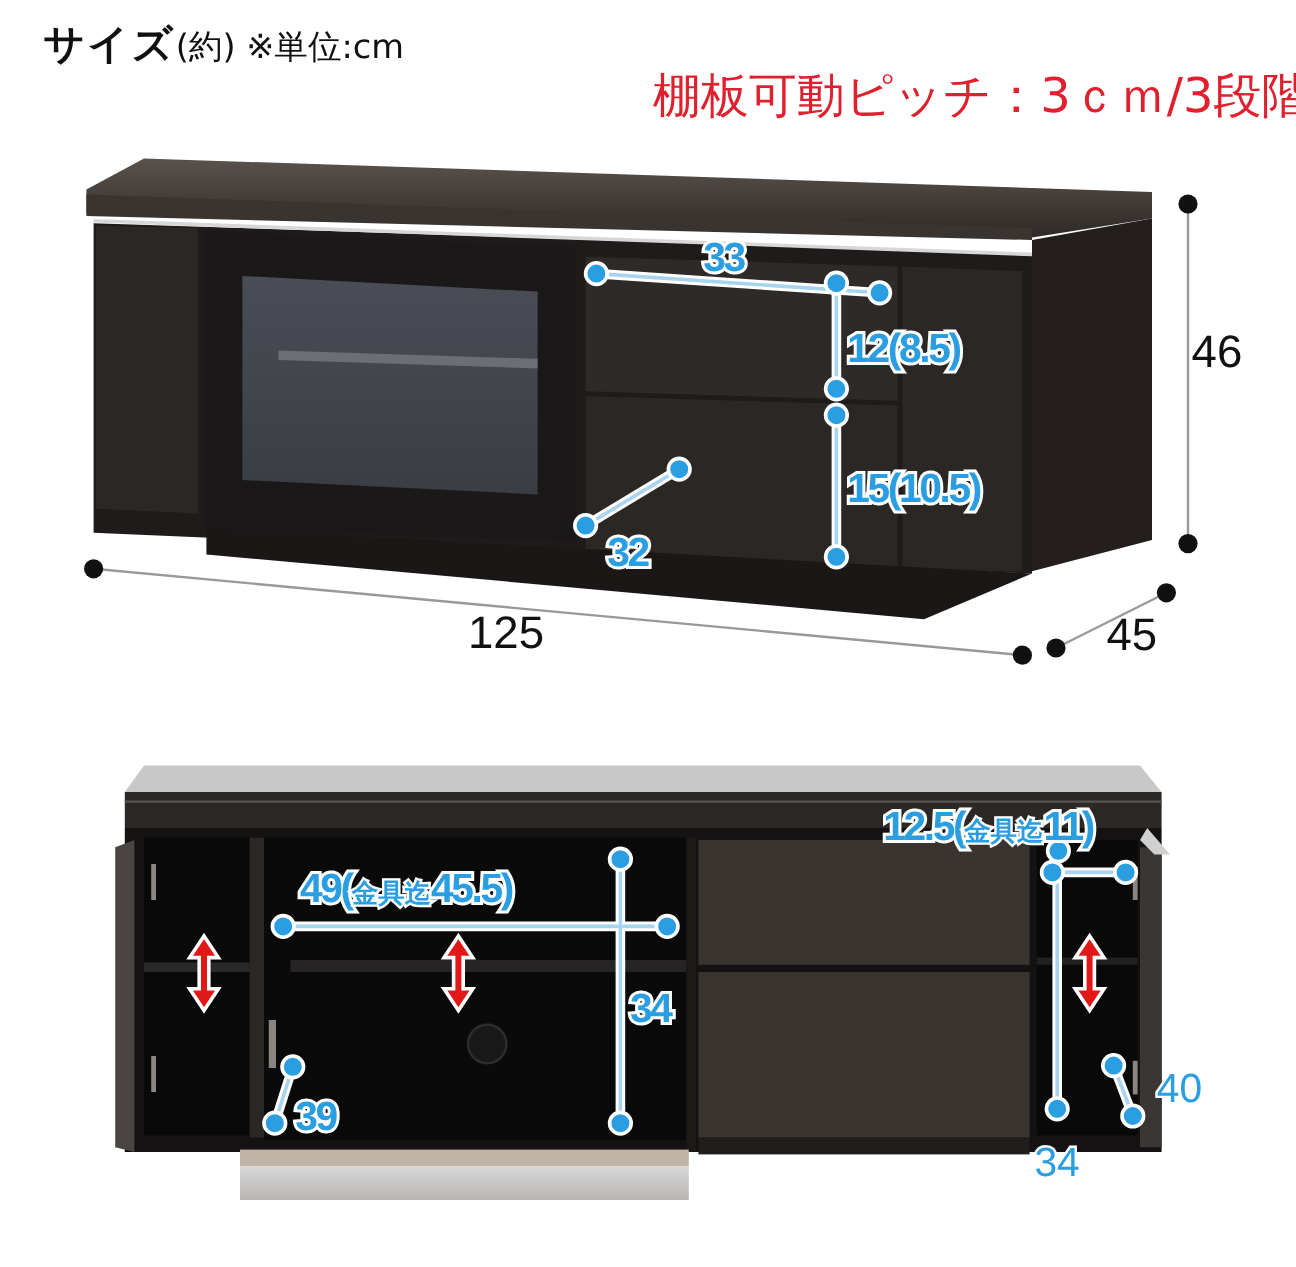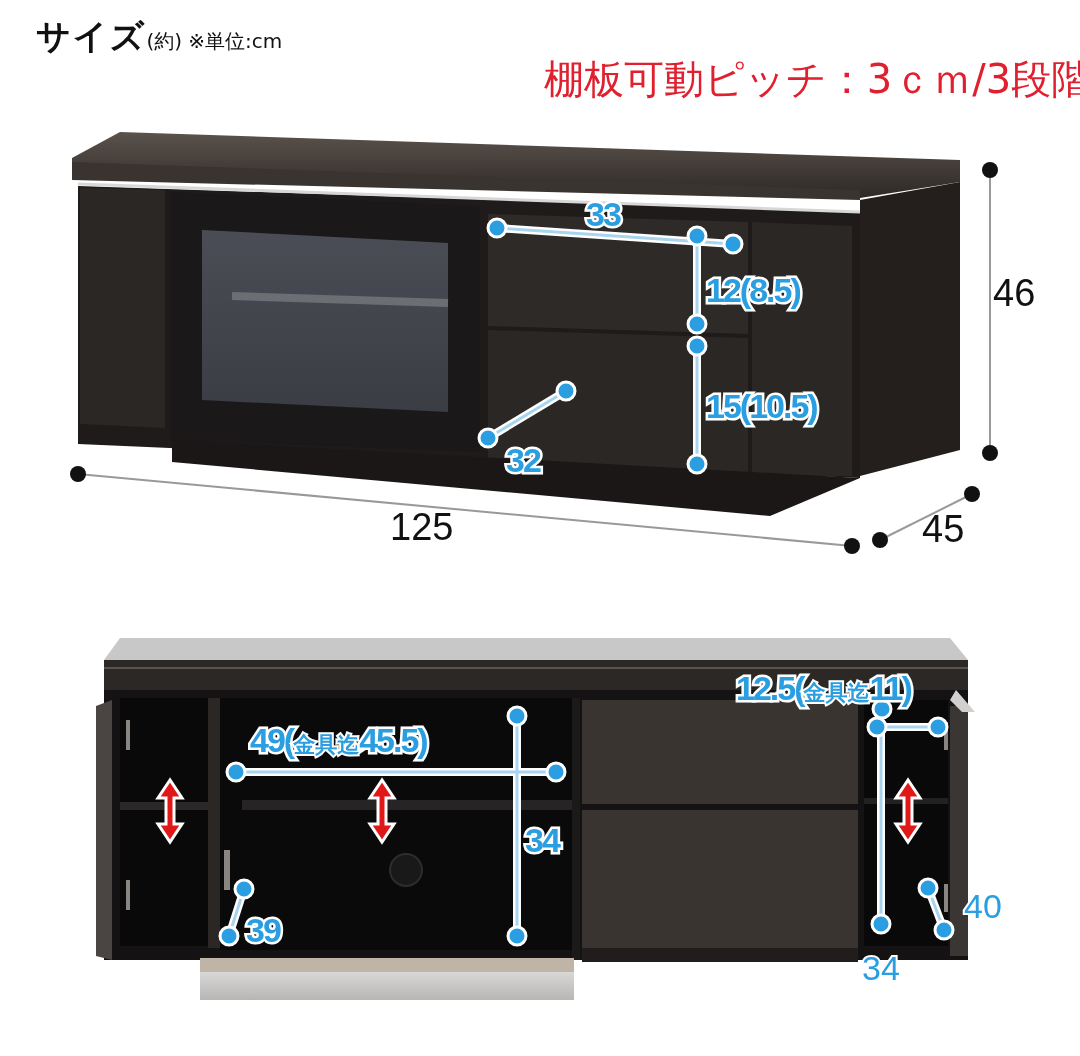--- a/index.html
+++ b/index.html
@@ -1,19 +1,19 @@
 <!DOCTYPE html>
 <html><head>
 <meta charset="utf-8">
 <style>
   html, body { margin:0; padding:0; background:#ffffff; }
   body { width:1080px; height:1056px; position:relative; overflow:hidden; font-family:"DejaVu Sans", sans-serif; }
   .title { position:absolute; left:36px; top:14px; color:#111; white-space:nowrap; }
   .title .main { font-size:34px; font-weight:bold; letter-spacing:2px; }
-  .title .sub { font-size:20px;text-align:right; }
+  .title .sub { font-size:28px;text-align:right; }
   .pitch { position:absolute; left:544px; top:52px; color:#e0202e; font-size:40px; white-space:nowrap; }
   svg { position:absolute; left:0; top:0; }
   .dim-black { font-family:"Liberation Sans", sans-serif; font-size:38px; fill:#111; }
   .dim-blue { font-family:"Liberation Sans", sans-serif; font-weight:bold; font-size:34px; fill:#2a9ee0; stroke:#ffffff; stroke-width:5px; paint-order:stroke; letter-spacing:-2px; }
   .dim-blue-small { font-family:"DejaVu Sans", sans-serif; font-weight:bold; font-size:22px; fill:#2a9ee0; stroke:#ffffff; stroke-width:4px; paint-order:stroke; }
   .dim-blue-plain { font-family:"Liberation Sans", sans-serif; font-size:34px; fill:#2a9ee0; stroke:#ffffff; stroke-width:4px; paint-order:stroke; }
 </style>
 </head>
 <body>
 

